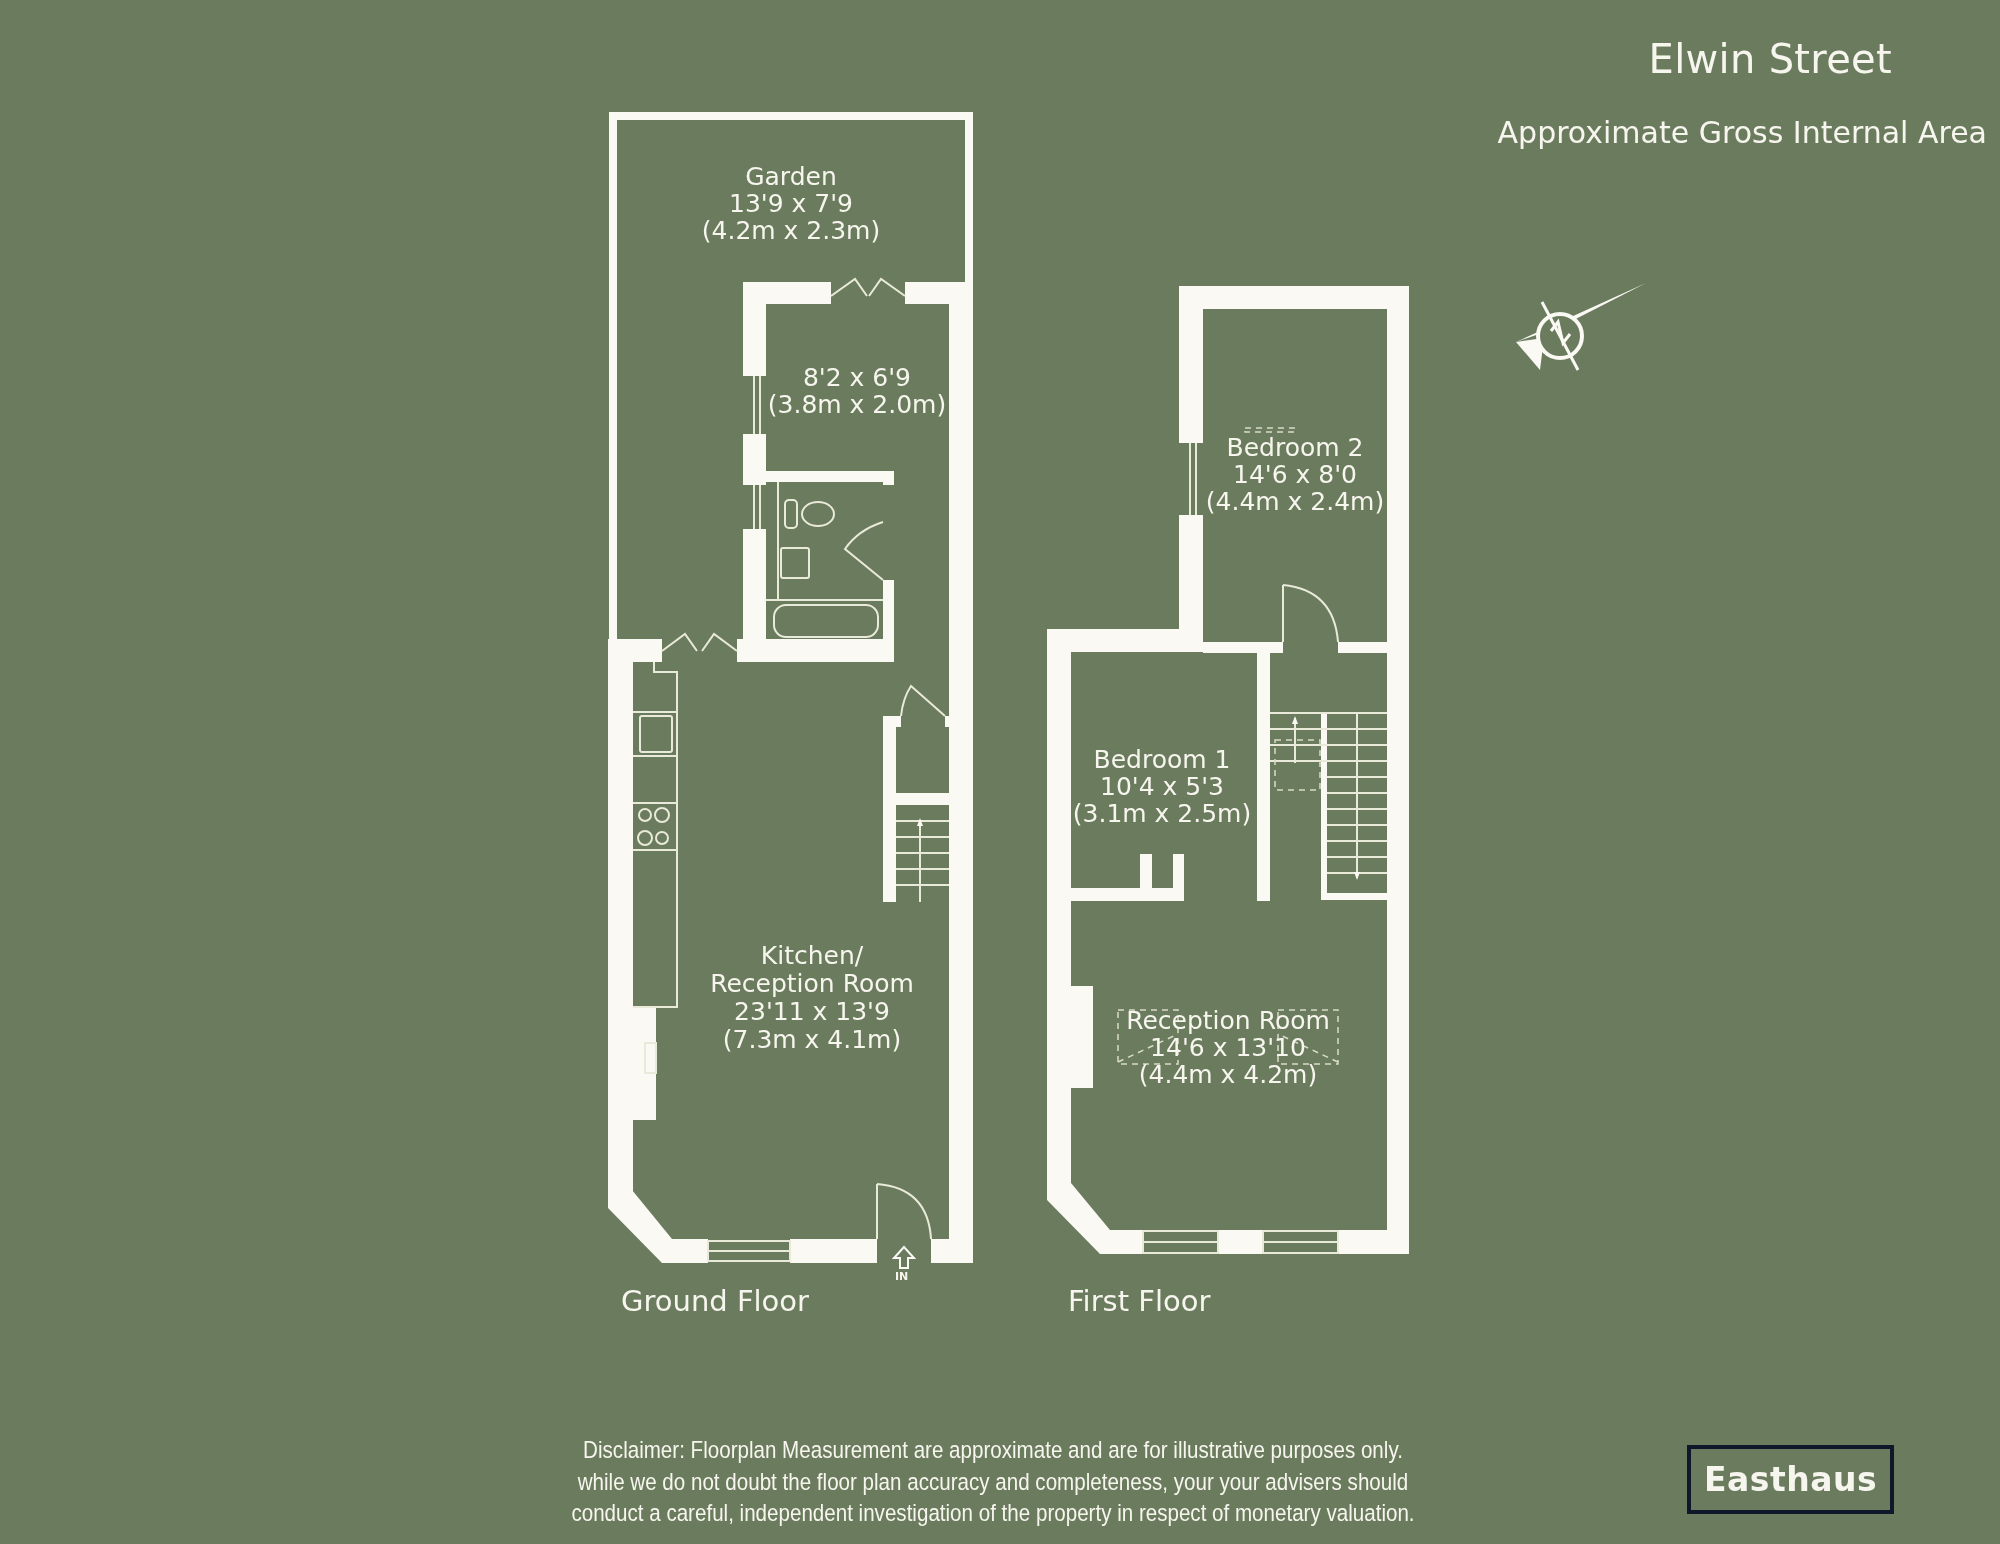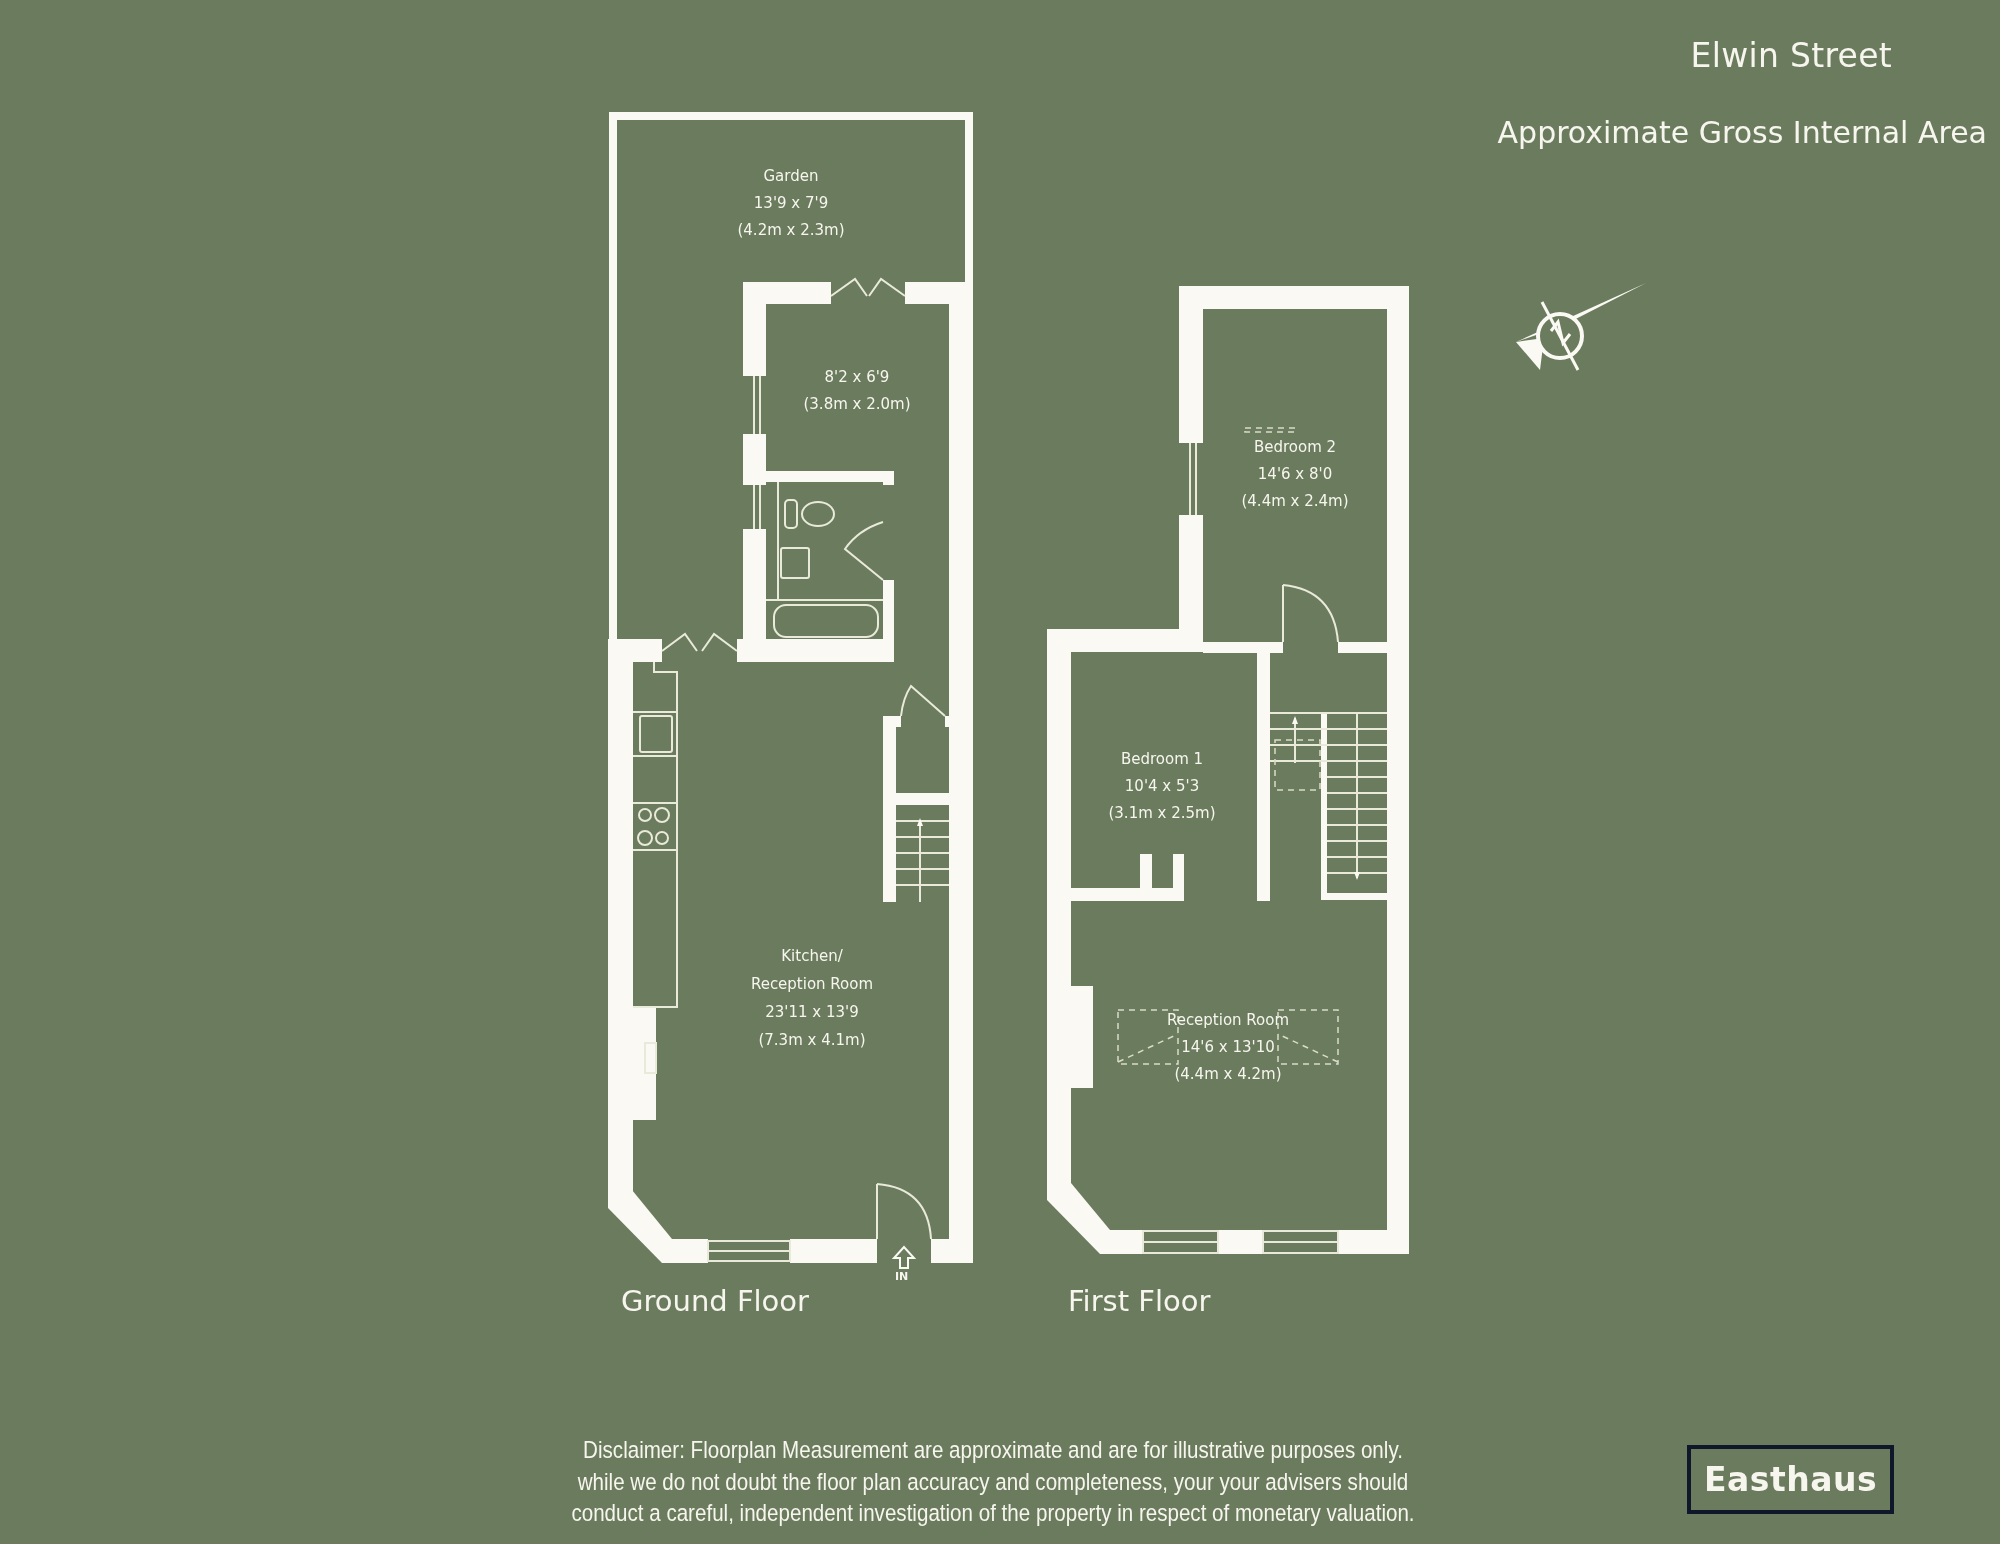--- a/index.html
+++ b/index.html
@@ -1,21 +1,21 @@
 <!DOCTYPE html>
 <html><head>
 <meta charset="utf-8">
 <style>
   html, body { margin: 0; padding: 0; }
   body { width: 2000px; height: 1544px; background: #6b7b5e; position: relative; overflow: hidden; font-family: "DejaVu Sans", sans-serif; color: #f7f6ee; }
   .plan { position: absolute; left: 0; top: 0; width: 2000px; height: 1544px; }
-  .title { position: absolute; right: 108px; top: 36px; font-size: 33px; letter-spacing: 0.3px; white-space: nowrap; }
+  .title { position: absolute; right: 108px; top: 36px; font-size: 40px; letter-spacing: 0.3px; white-space: nowrap; }
   .area { position: absolute; right: 13px; top: 112px; font-size: 30px; text-align: left; line-height: 42px; white-space: nowrap; }
   .floor-label { position: absolute; font-size: 29px; white-space: nowrap; }
-  .room { position: absolute; text-align: center; font-size: 15px; line-height: 27px; white-space: nowrap; transform: translateX(-50%); }
+  .room { position: absolute; text-align: center; font-size: 25px; line-height: 27px; white-space: nowrap; transform: translateX(-50%); }
   .disclaimer { position: absolute; left: 993px; top: 1434px; transform: translateX(-50%) scaleX(0.84); font-family: "Liberation Sans", sans-serif; font-size: 24.5px; line-height: 31.5px; text-align: center; white-space: nowrap; }
   .logo { position: absolute; left: 1687px; top: 1445px; width: 199px; height: 61px; border: 4px solid #0f172a; display: flex; align-items: center; justify-content: center; font-size: 33px; font-weight: bold; letter-spacing: 0.5px; }
   .in-label { position: absolute; left: 895px; top: 1270px; font-size: 11px; font-weight: bold; }
 </style>
 </head>
 <body>
 
 <svg class="plan" viewBox="0 0 2000 1544" xmlns="http://www.w3.org/2000/svg">
   <g fill="#faf9f3" stroke="none">
 

